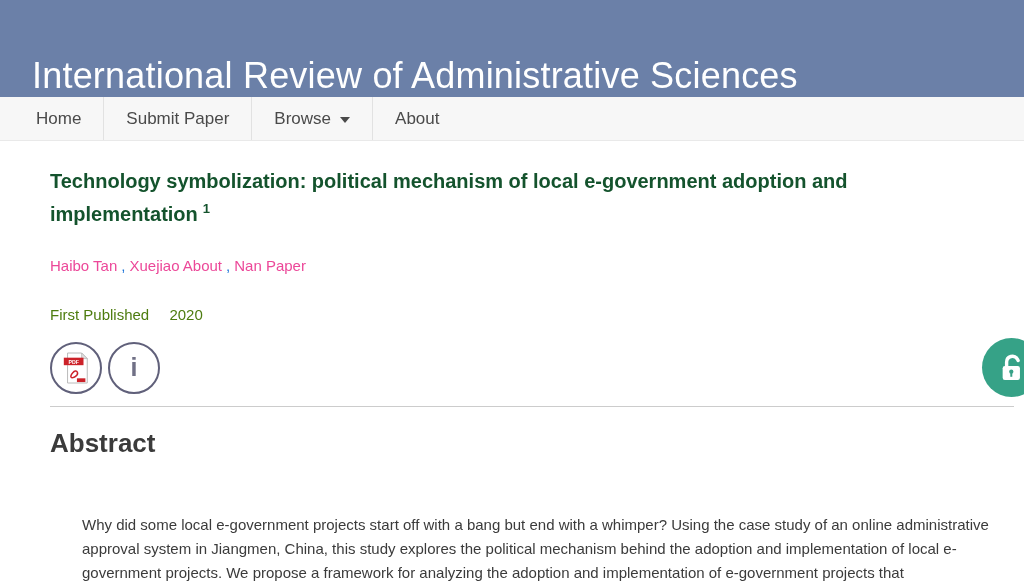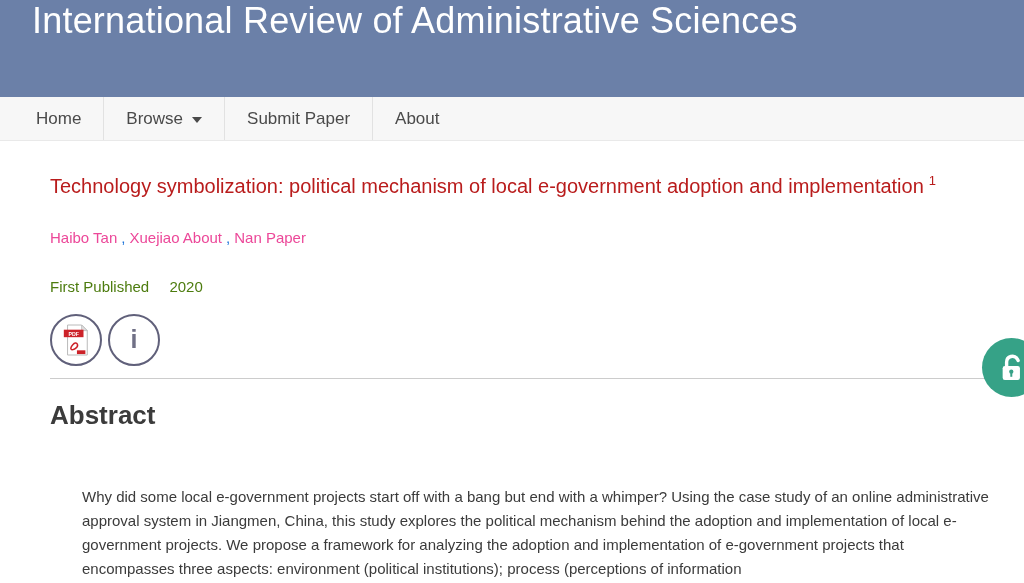--- a/index.html
+++ b/index.html
@@ -8,21 +8,21 @@
     overflow: hidden;
     background: #ffffff;
     font-family: "Liberation Sans", sans-serif;
     color: #3b3b3b;
   }
   
   .site-header {
     height: 97px;
     background: #6b80a8;
     display: flex;
-    align-items: flex-start;
+    align-items: flex-end;
     padding-left: 32px;
   }
   .site-header h1 {
     color: #ffffff;
     font-size: 36px;
     font-weight: 400;
     letter-spacing: 0.2px;
   }
   
   .main-nav {
@@ -52,23 +52,23 @@
     margin-left: 9px;
     margin-top: 3px;
   }
   
   .content {
     position: relative;
     padding: 26px 0 0 50px;
   }
   .article-title {
     font-size: 20px;
-    font-weight: 400;
+    font-weight: 700;
     line-height: 28px;
-    color: #b91c1c;
+    color: #14532d;
     max-width: 910px;
   }
   .article-title sup {
     font-size: 13px;
     margin-left: 5px;
   }
   .authors {
     margin-top: 29px;
     font-size: 15px;
     color: #1a73d9;
@@ -147,25 +147,25 @@
 
 <header class="site-header">
   <h1>International Review of Administrative Sciences</h1>
 </header>
 
 <nav class="main-nav">
   <a class="nav-item divided">
     <span>Home</span>
   </a>
   <a class="nav-item divided">
+    <span>Submit Paper</span>
+  </a>
+  <a class="nav-item divided">
     <span>Browse</span>
     <span class="caret-down"></span>
-  </a>
-  <a class="nav-item divided">
-    <span>Submit Paper</span>
   </a>
   <a class="nav-item">
     <span>About</span>
   </a>
 </nav>
 
 <main class="content">
 
   <h2 class="article-title">
     <span>Technology symbolization: political mechanism of local e-government adoption and implementation</span><sup>1</sup>

